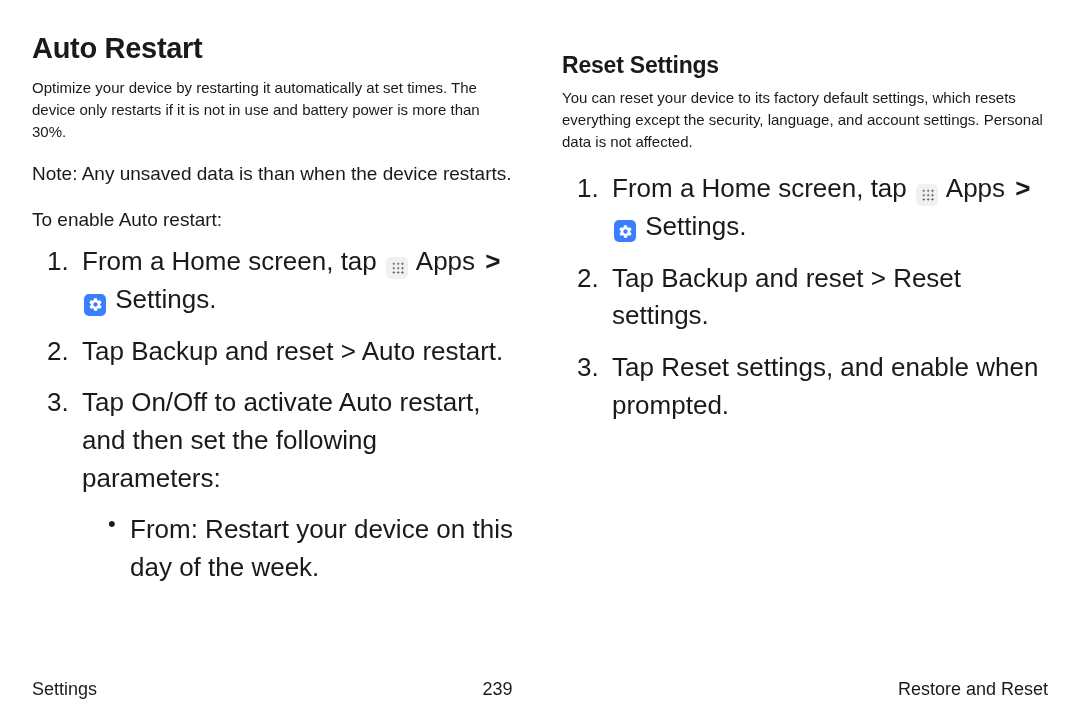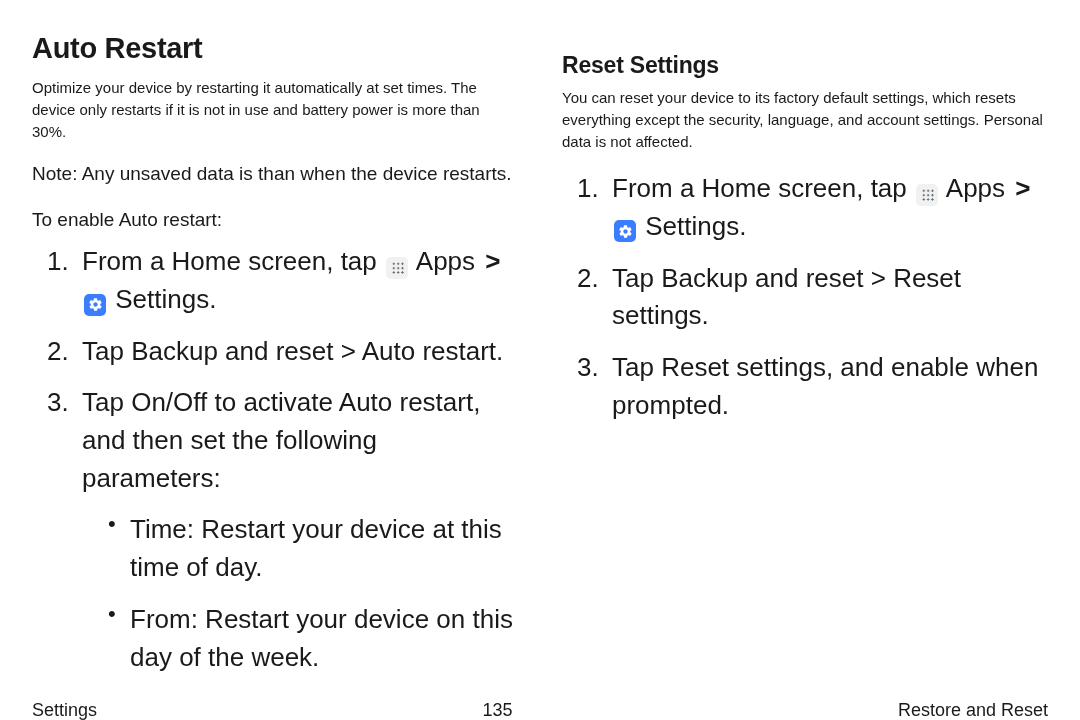--- a/index.html
+++ b/index.html
@@ -141,23 +141,20 @@
             </svg>
           </span><span class="bold"> Settings</span><span>.</span>
       </li>
       <li>
         <span>Tap </span><span class="bold">Backup and reset &gt; Auto restart</span><span>.</span>
       </li>
       <li>
         <span>Tap </span><span class="bold">On/Off</span><span> to activate Auto restart, and then set the following parameters:</span>
         <ul>
           <li>
-            <span class="bold">Time</span><span>: Restart your device at this time of day.</span>
-          </li>
-          <li>
             <span class="bold">From</span><span>: Restart your device on this day of the week.</span>
           </li>
         </ul>
       </li>
     </ol>
   </div>
 
   <div class="column">
     <h2>Reset Settings</h2>
     <p>You can reset your device to its factory default settings, which resets everything except the security, language, and account settings. Personal data is not affected.</p>
@@ -176,15 +173,15 @@
       </li>
       <li>
         <span>Tap </span><span class="bold">Reset settings</span><span>, and enable when prompted.</span>
       </li>
     </ol>
   </div>
 </div>
 
 <div class="footer">
   <span>Settings</span>
-  <span>135</span>
+  <span>239</span>
   <span>Restore and Reset</span>
 </div>
 
 </body></html>

